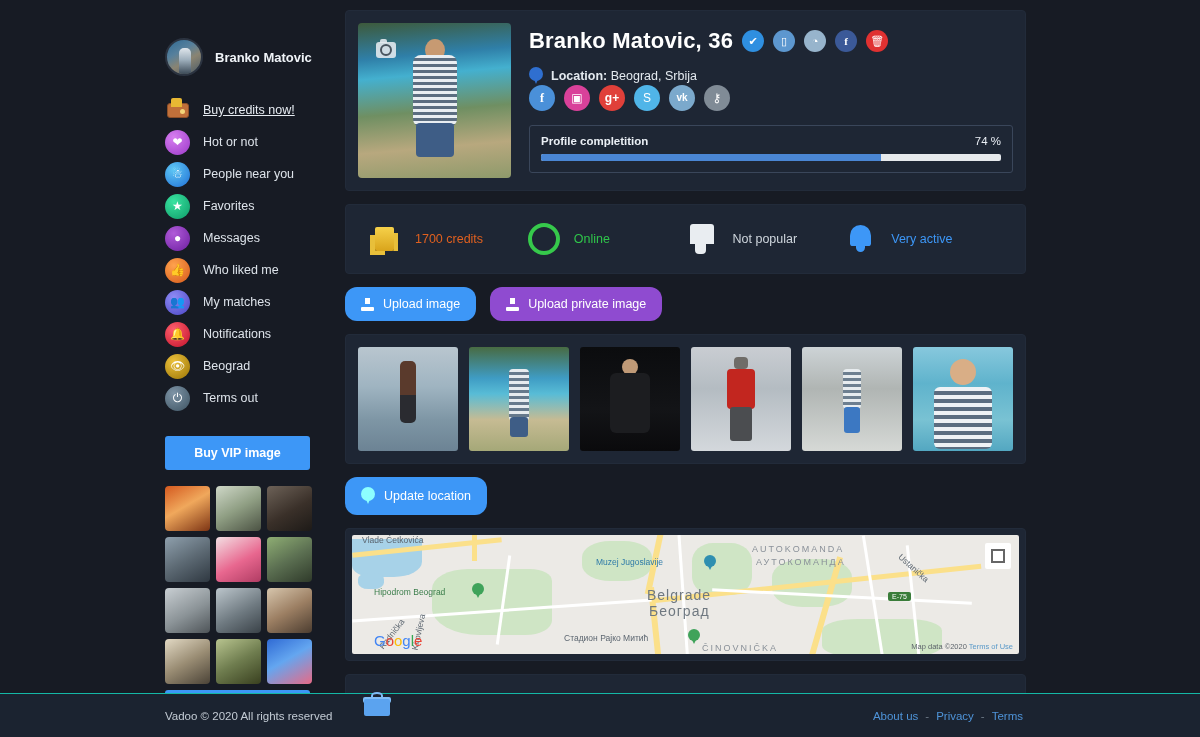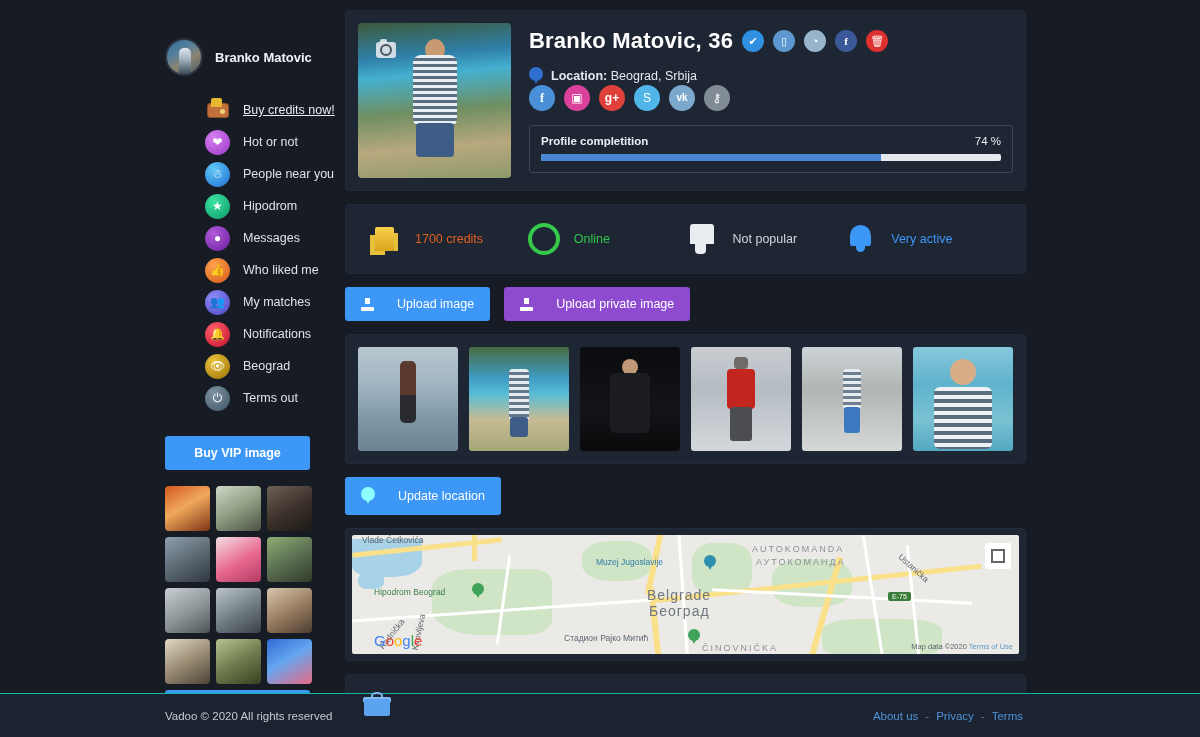--- a/index.html
+++ b/index.html
@@ -28,21 +28,21 @@
   .avatar::after{
     content:""; position:absolute; left:12px; top:8px; width:12px;height:26px;
     background:linear-gradient(180deg,#dfe6ec 0%,#9fb0bd 45%,#3c4a57 100%);
     border-radius:5px 5px 2px 2px;
   }
   .user-name { font-size: 13px; font-weight: bold; color: #f0f4f8; }
 
   .nav { list-style: none; }
   .nav li {
     display: flex; align-items: center; gap: 13px;
-    height: 32px; margin-bottom: 0px; cursor: pointer; margin-left: 40px;
+    height: 32px; margin-bottom: 0px; cursor: pointer;
   }
   .nav .ico {
     width: 25px; height: 25px; border-radius: 50%;
     display: flex; align-items: center; justify-content: center;
     font-size: 12px; line-height: 1; flex: 0 0 25px; color: #fff;
   }
   .nav .lbl { font-size: 12.5px; color: #dde3ea; }
   .nav li.credits .lbl { text-decoration: underline; color: #e6ebf1; }
 
   .ico.wallet { background: transparent; }
@@ -193,22 +193,22 @@
   .bell-i::after{ content:""; position:absolute; left:6px; top:21px; width:9px;height:6px;
                   background:#3d97f7; border-radius:0 0 5px 5px; }
   .c-orange { color: #e0601f; }
   .c-green  { color: #2fc44a; }
   .c-gray   { color: #cfd6dd; }
   .c-blue   { color: #3d97f7; }
 
   
   .actions { display: flex; gap: 14px; margin-bottom: 13px; }
   .abtn {
-    display: inline-flex; align-items: center; gap: 23px;
-    padding: 10px 16px; border-radius: 3px; border: none;
+    display: inline-flex; align-items: center; gap: 9px;
+    padding: 10px 16px; border-radius: 12px; border: none;
     font-size: 12.5px; color: #fff; cursor: pointer;
     font-family: "Liberation Sans", sans-serif;
   }
   .abtn.blue { background: #3d97f7; }
   .abtn.purple { background: #8f4bd0; }
   .up-ico { width:13px; height:13px; position:relative; flex:0 0 13px; }
   .up-ico::before{ content:""; position:absolute; left:4px; top:0; width:5px;height:6px;background:#fff; }
   .up-ico::after{ content:""; position:absolute; left:0; bottom:0; width:13px;height:4px;background:#fff;border-radius:1px; }
   .aff-ico { width:13px;height:13px;flex:0 0 13px;
              background: repeating-linear-gradient(90deg,#fff 0 3px, transparent 3px 5px); }
@@ -301,21 +301,21 @@
         <li>
           <span class="ico heart">❤</span>
           <span class="lbl">Hot or not</span>
         </li>
         <li>
           <span class="ico people">☃</span>
           <span class="lbl">People near you</span>
         </li>
         <li>
           <span class="ico star">★</span>
-          <span class="lbl">Hipodrom</span>
+          <span class="lbl">Favorites</span>
         </li>
         <li>
           <span class="ico msg">●</span>
           <span class="lbl">Messages</span>
         </li>
         <li>
           <span class="ico thumb">👍</span>
           <span class="lbl">Who liked me</span>
         </li>
         <li>

